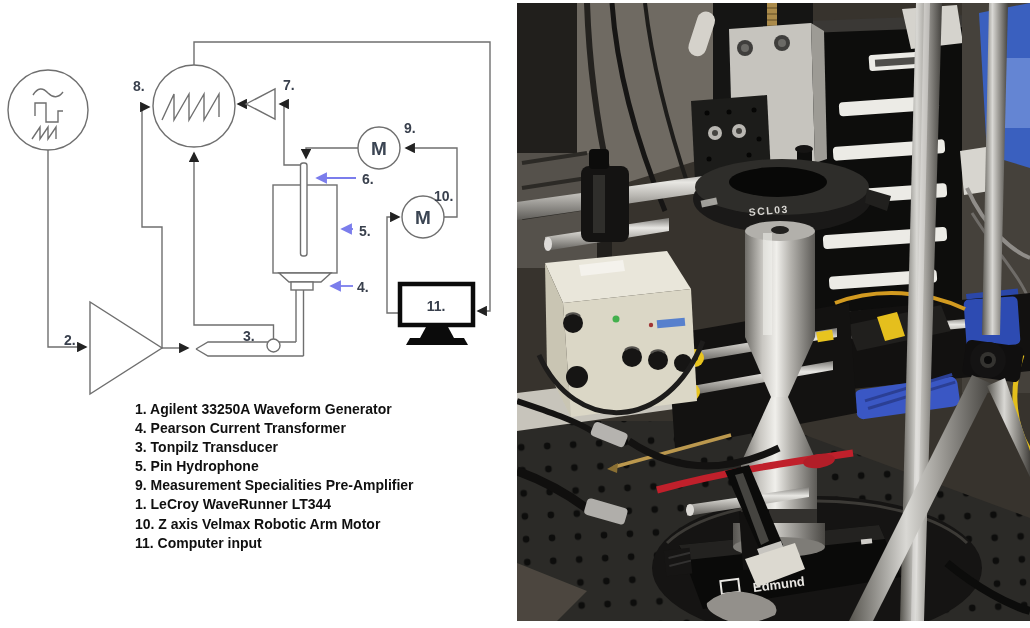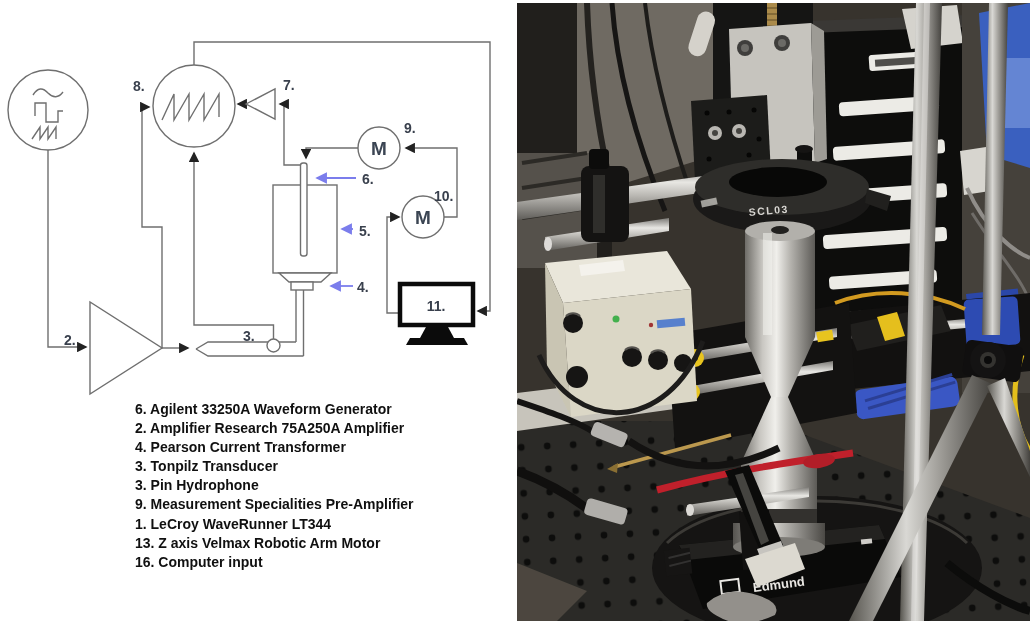--- a/index.html
+++ b/index.html
@@ -104,29 +104,28 @@
         <text class="dlabel" x="434" y="201">10.</text>
         <text class="dlabel" x="362" y="184">6.</text>
         <text class="dlabel" x="359" y="236">5.</text>
         <text class="dlabel" x="357" y="292">4.</text>
         <text class="dlabel" x="64" y="345">2.</text>
         <text class="dlabel" x="243" y="341">3.</text>
       </g>
     </svg>
 
     <div class="legend">
-      <div class="legend-item">6. Agilent 33250A Waveform Generator</div>
-      <div class="legend-item">2. Amplifier Research 75A250A Amplifier</div>
+      <div class="legend-item">1. Agilent 33250A Waveform Generator</div>
       <div class="legend-item">4. Pearson Current Transformer</div>
       <div class="legend-item">3. Tonpilz Transducer</div>
-      <div class="legend-item">3. Pin Hydrophone</div>
+      <div class="legend-item">5. Pin Hydrophone</div>
       <div class="legend-item">9. Measurement Specialities Pre-Amplifier</div>
       <div class="legend-item">1. LeCroy WaveRunner LT344</div>
-      <div class="legend-item">13. Z axis Velmax Robotic Arm Motor</div>
-      <div class="legend-item">16. Computer input</div>
+      <div class="legend-item">10. Z axis Velmax Robotic Arm Motor</div>
+      <div class="legend-item">11. Computer input</div>
     </div>
   </div>
 
   <div class="photo-panel">
     <svg width="513" height="618" viewBox="0 0 513 618">
       <defs>
         <linearGradient id="rodH" x1="0" y1="0" x2="0" y2="1">
           <stop offset="0" stop-color="#7a7874"></stop>
             <stop offset="0.3" stop-color="#e8e7e3"></stop>
           <stop offset="0.55" stop-color="#b9b7b2"></stop>

